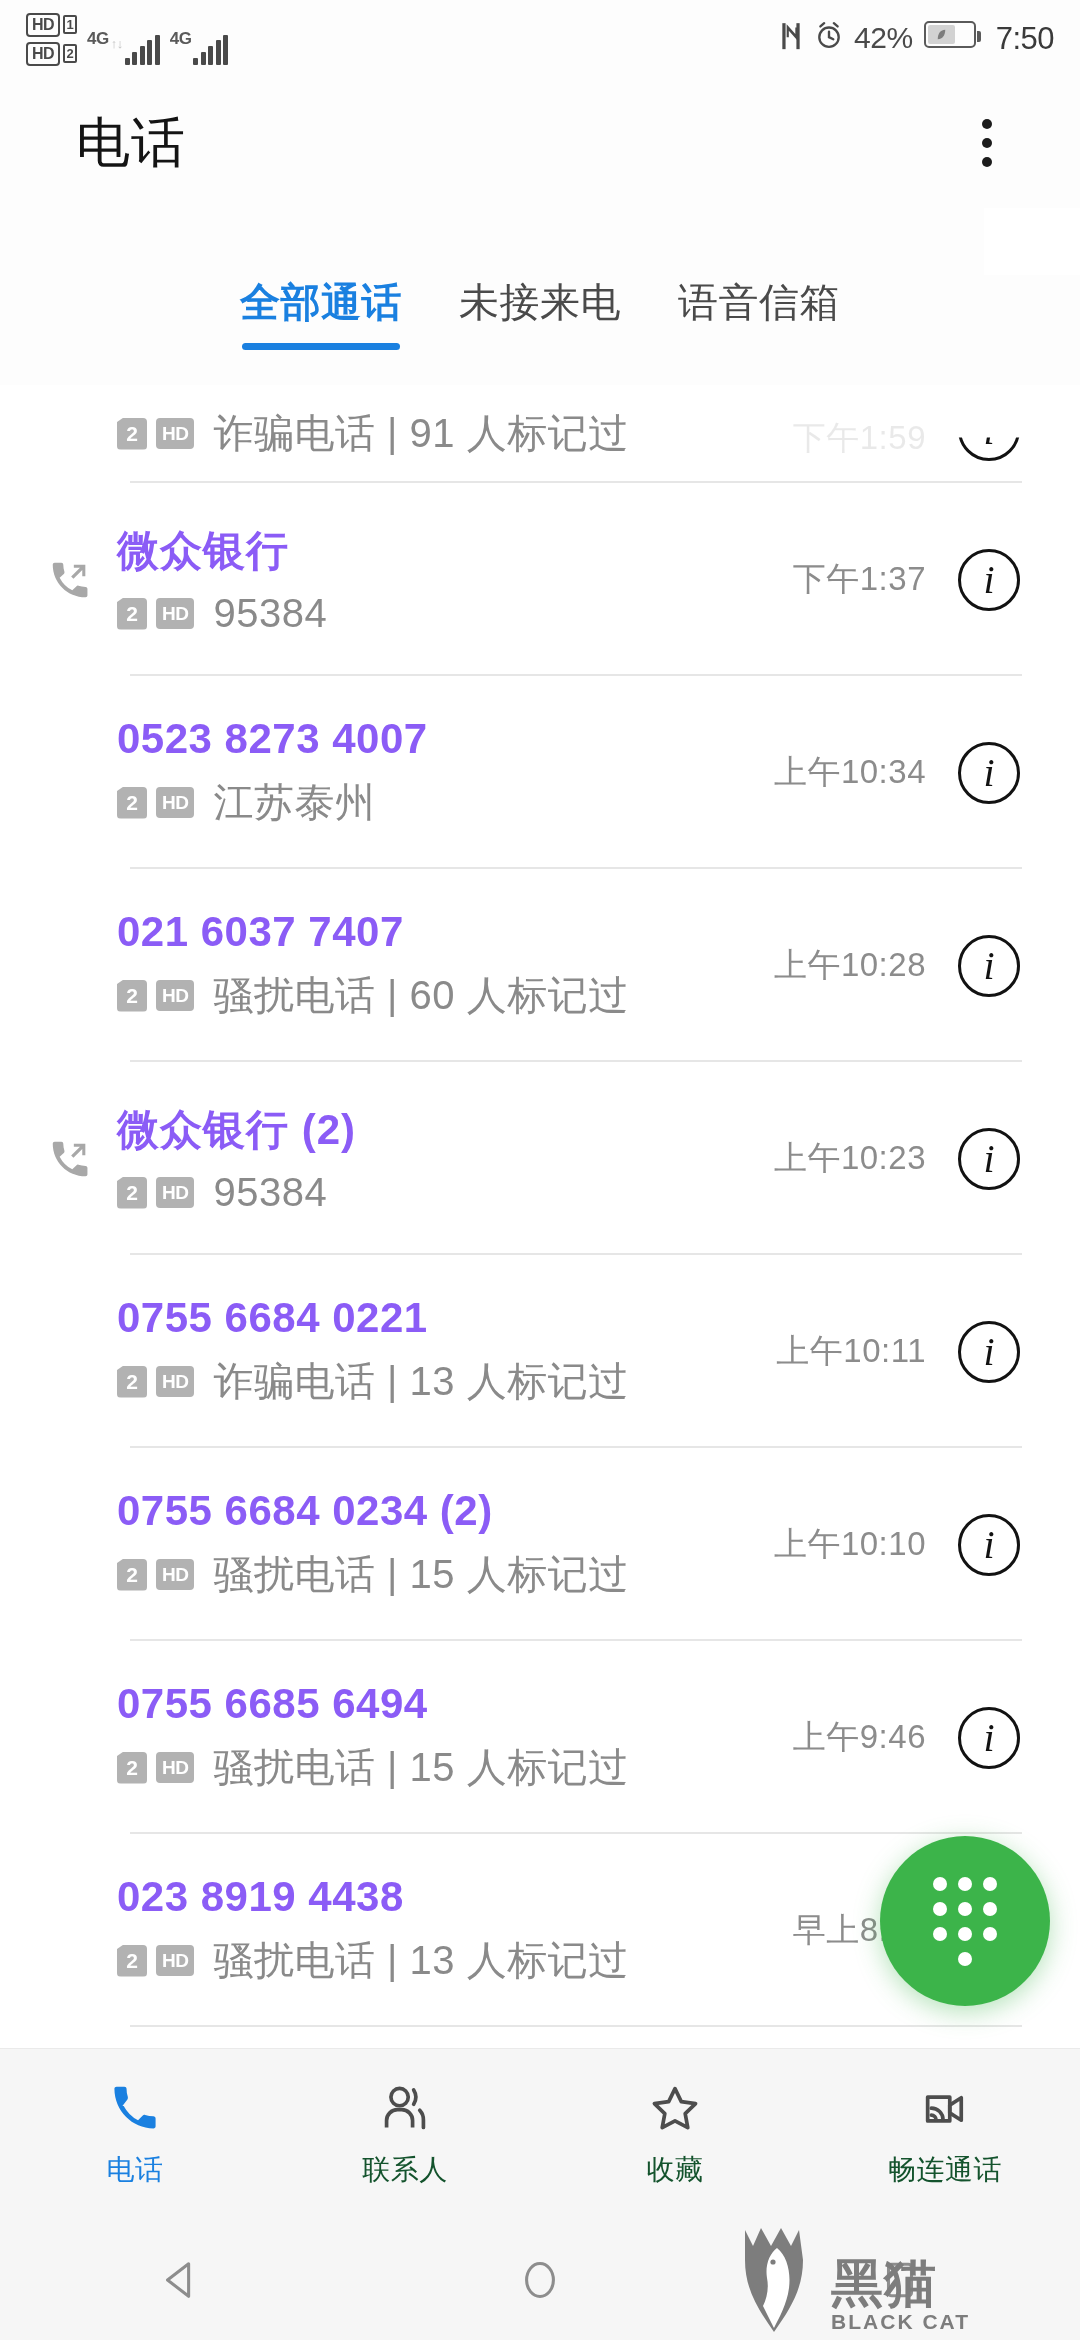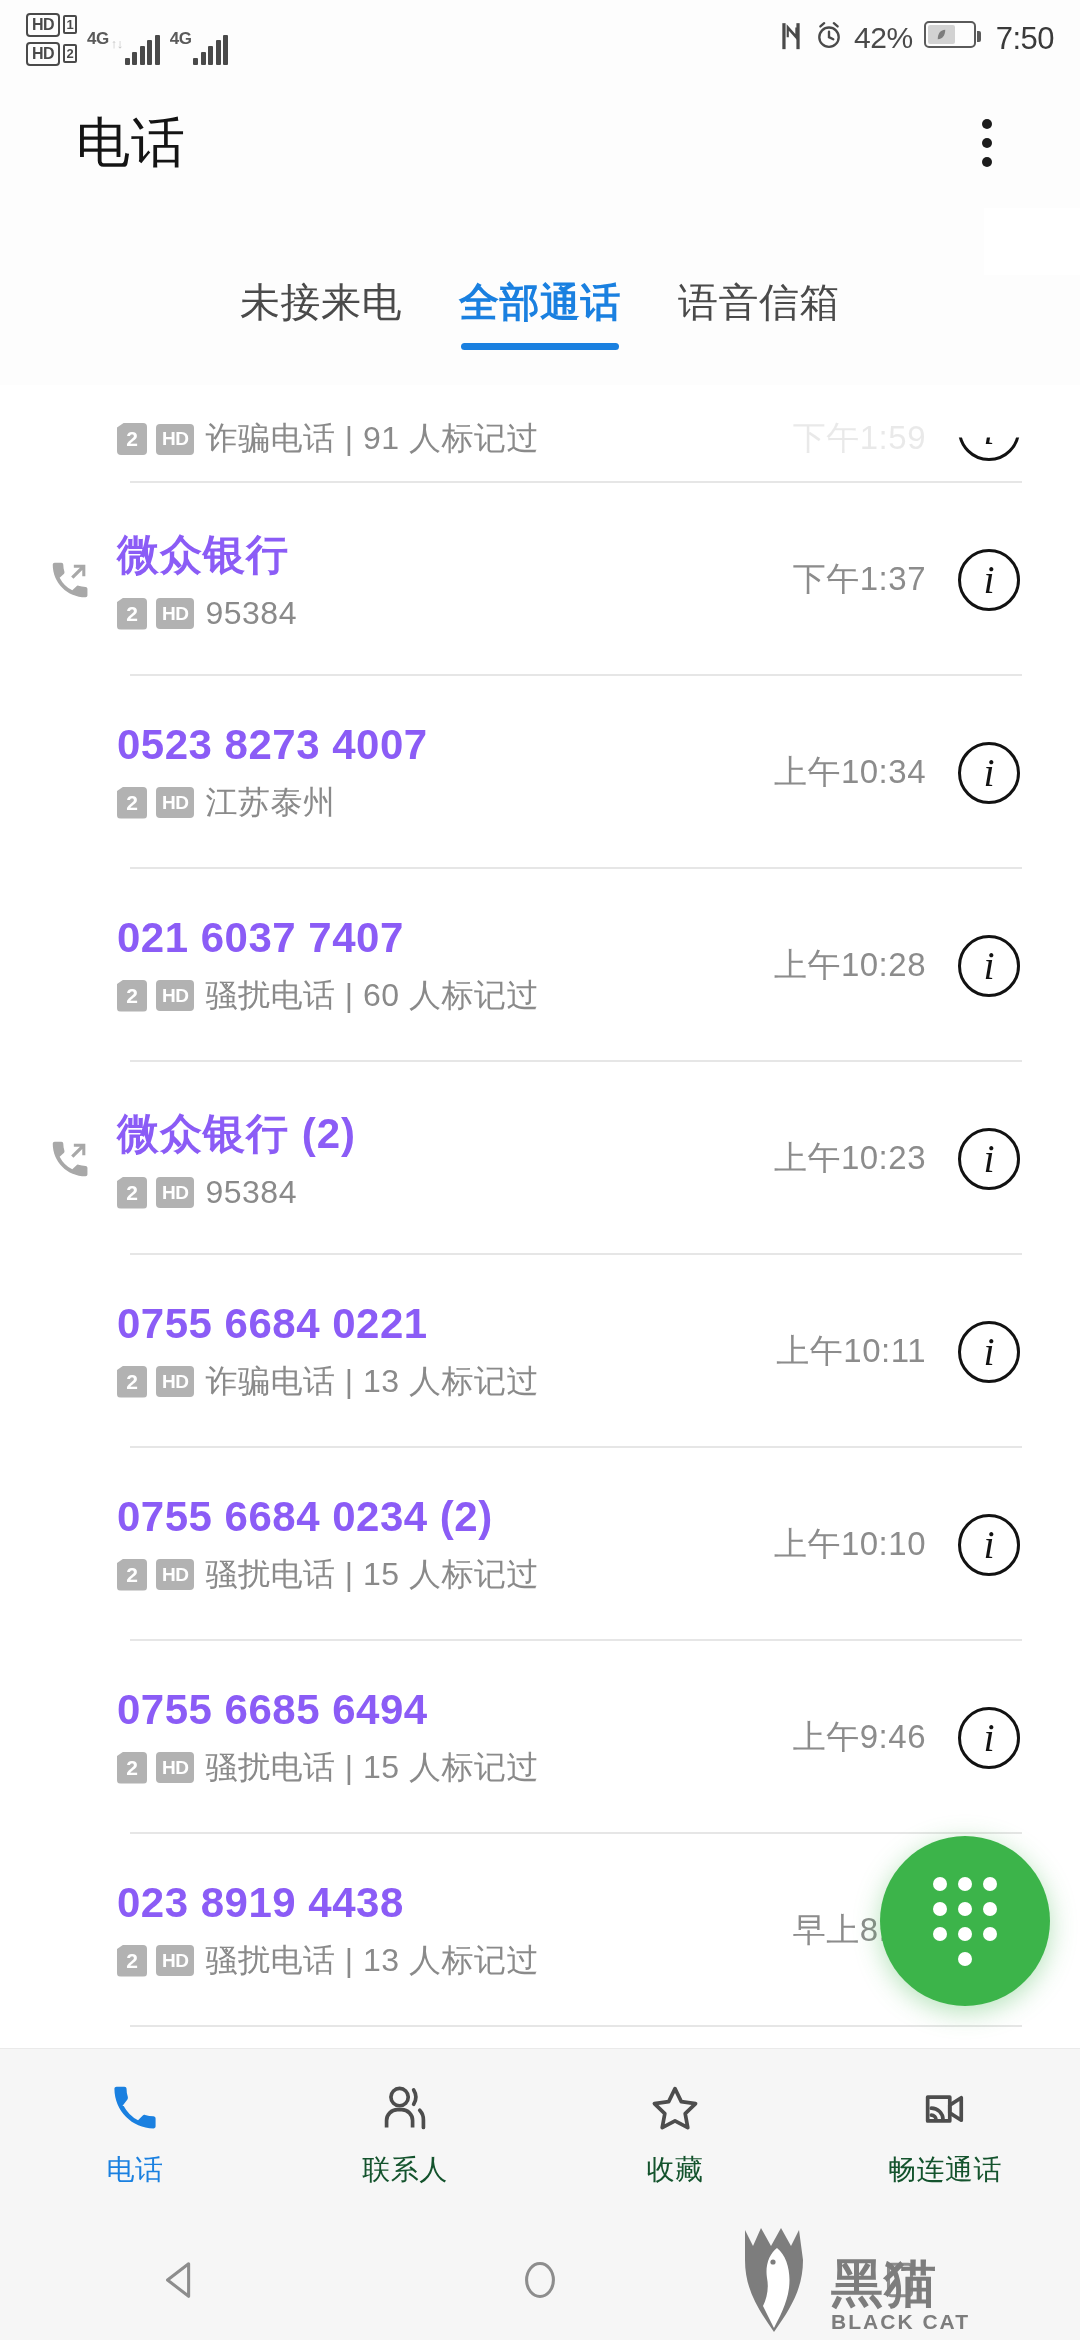--- a/index.html
+++ b/index.html
@@ -101,21 +101,21 @@
   .badge-sim {
     width:30px; height:32px; background:#b2b2b2; color:#ffffff;
     font-size:21px; font-weight:bold; display:flex; align-items:center; justify-content:center;
     border-radius:4px; clip-path:polygon(22% 0,100% 0,100% 100%,0 100%,0 14%);
   }
   .badge-hd {
     height:31px; background:#b2b2b2; color:#ffffff; border-radius:4px;
     font-size:19px; font-weight:bold; padding:0 6px;
     display:flex; align-items:center; justify-content:center; letter-spacing:-0.5px;
   }
-  .sub-text { font-size:32px; color:#8a8a8a; letter-spacing:0.5px; margin-left:2px; }
+  .sub-text { font-size:40px; color:#8a8a8a; letter-spacing:0.5px; margin-left:10px; }
   .row-time { font-size:33px; color:#8c8c8c; margin-right:32px; white-space:nowrap; letter-spacing:0.5px; }
   .info-btn {
     width:62px; height:62px; flex:0 0 62px; border:3px solid #121212;
     border-radius:50%; display:flex; align-items:center; justify-content:center;
     font-family:"Liberation Serif",serif; font-size:40px; color:#121212;
     font-style:italic; cursor:pointer;
   }
 
   
   .fab {
@@ -231,26 +231,26 @@
   <div class="appbar">
     <span class="app-title">电话</span>
     <span class="kebab">
       <i></i>
         <i></i>
         <i></i>
     </span>
   </div>
 
   <div class="tabs">
-    <div class="tab">
-      <span class="tab-label">未接来电</span>
-    </div>
     <div class="tab active">
       <span class="tab-label">全部通话</span>
       <span class="tab-underline"></span>
+    </div>
+    <div class="tab">
+      <span class="tab-label">未接来电</span>
     </div>
     <div class="tab">
       <span class="tab-label">语音信箱</span>
     </div>
   </div>
 
   <div class="calllist">
 
     <div class="row clipped">
       <span class="dir-ico"></span>

